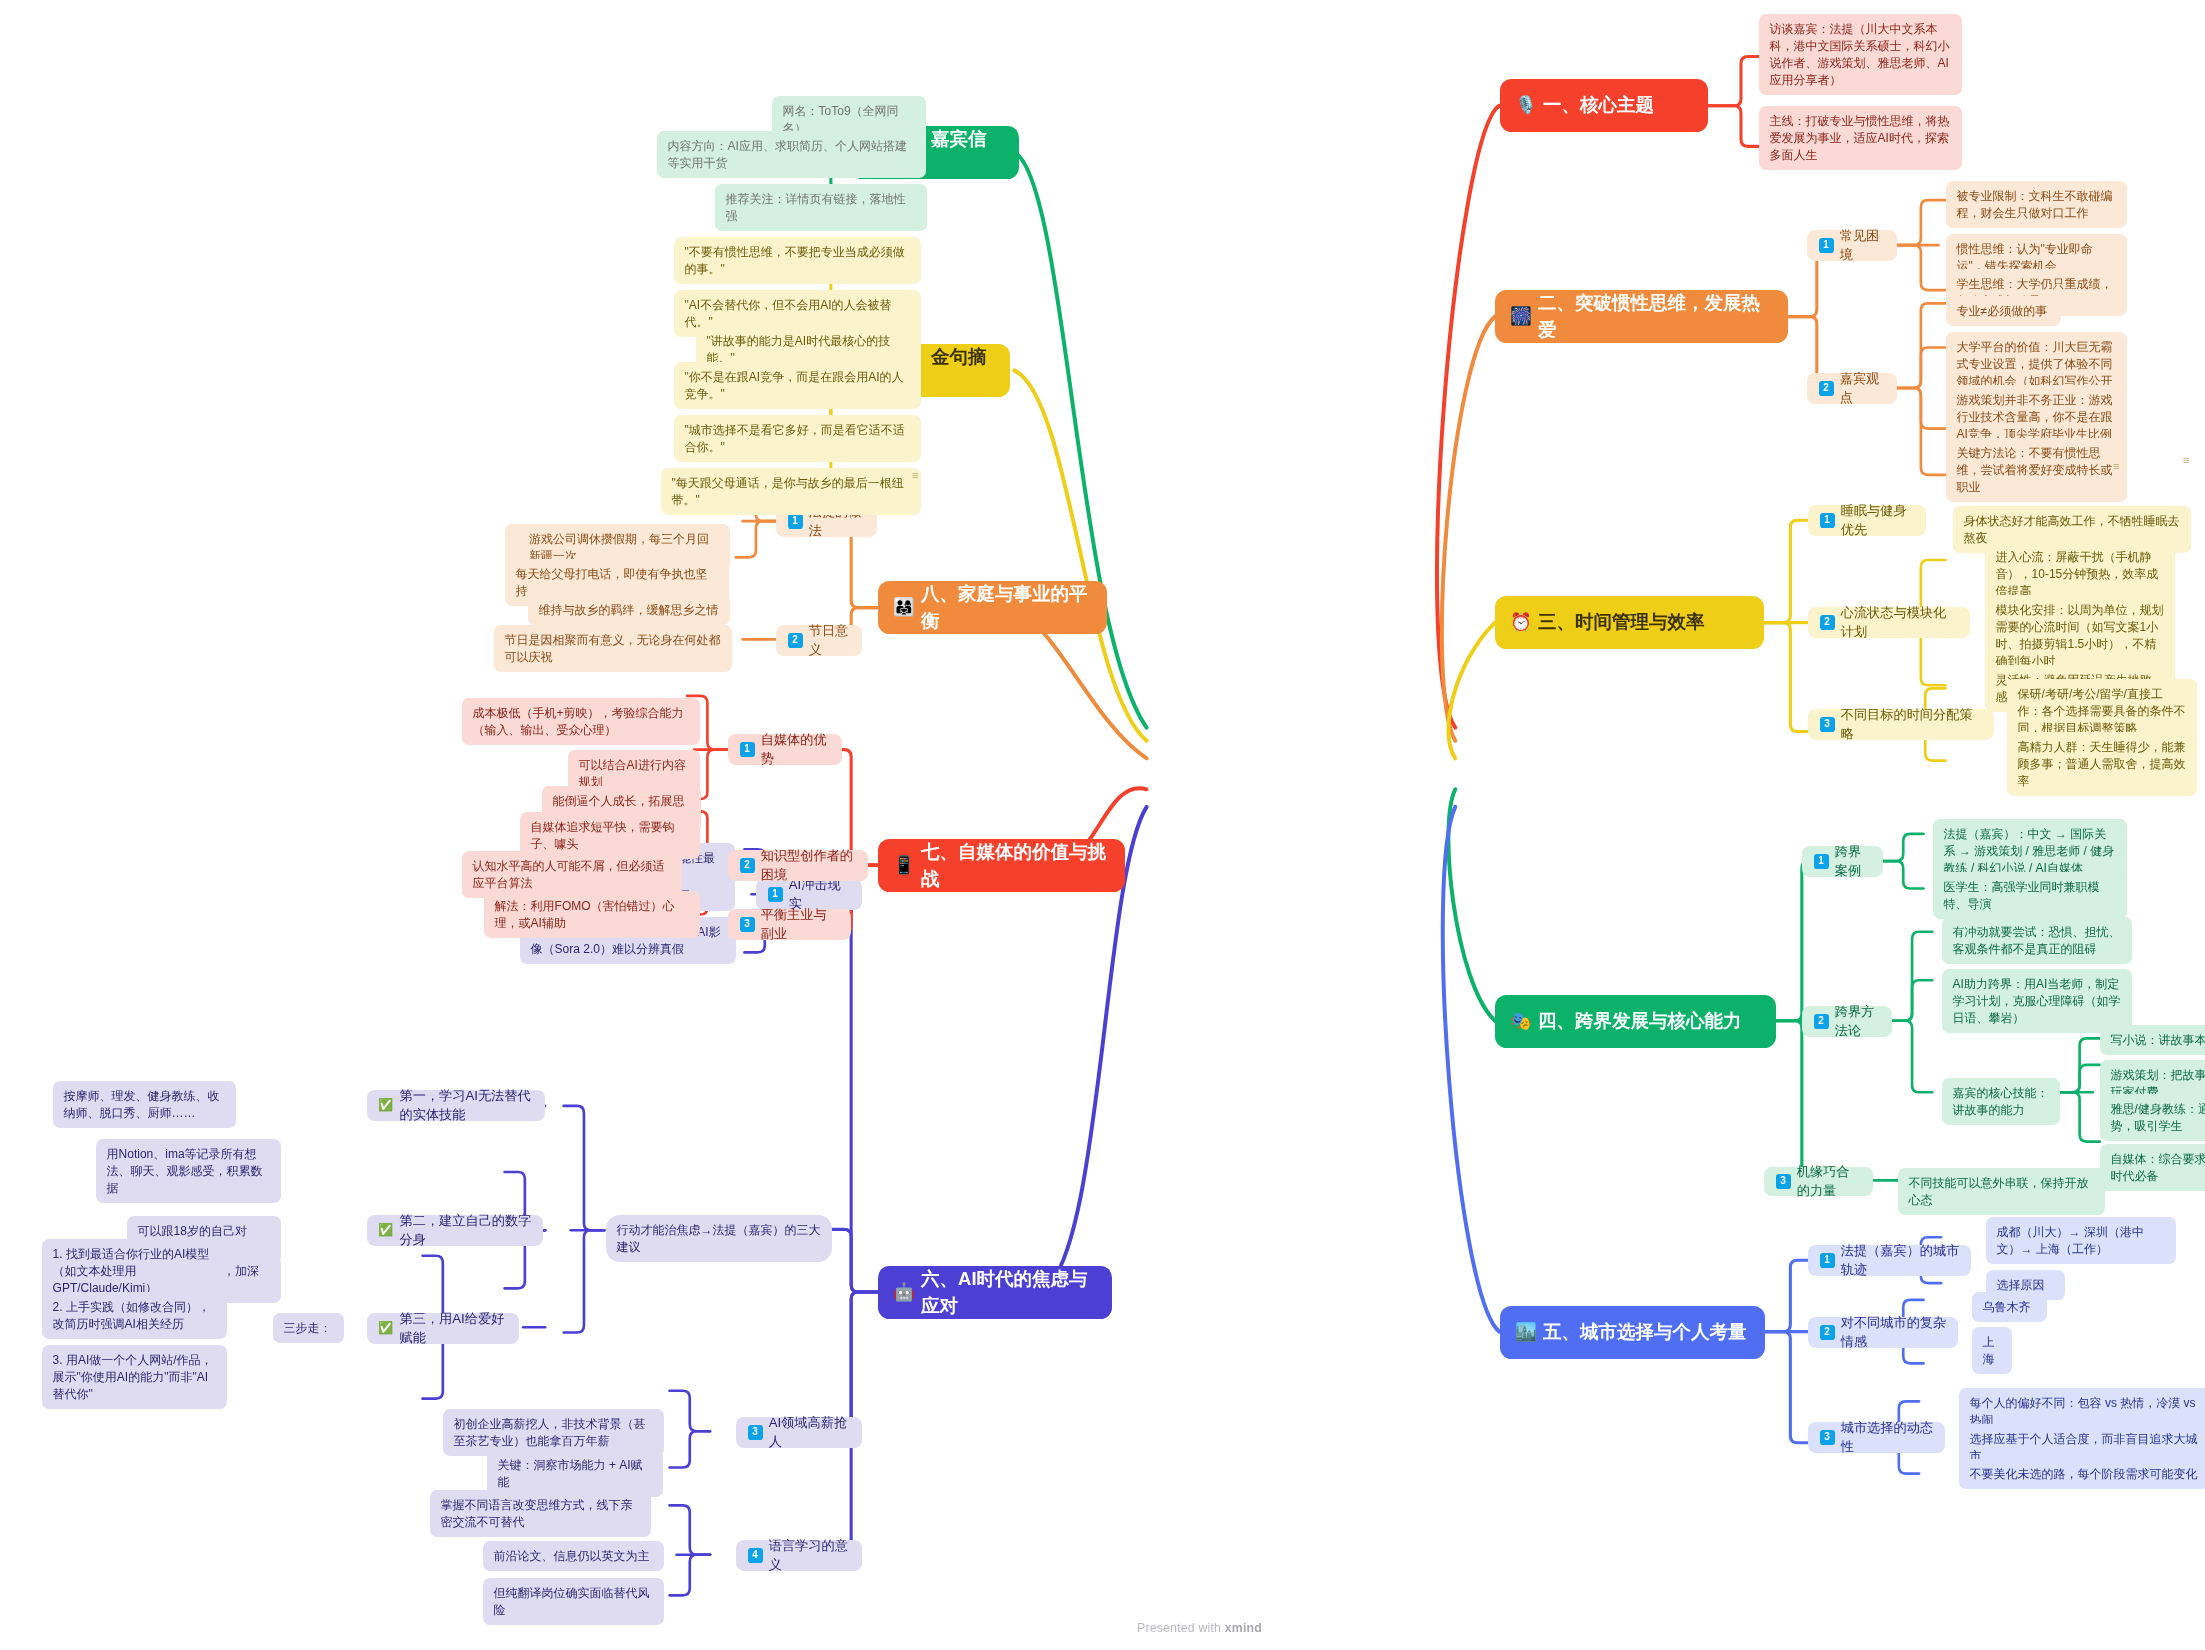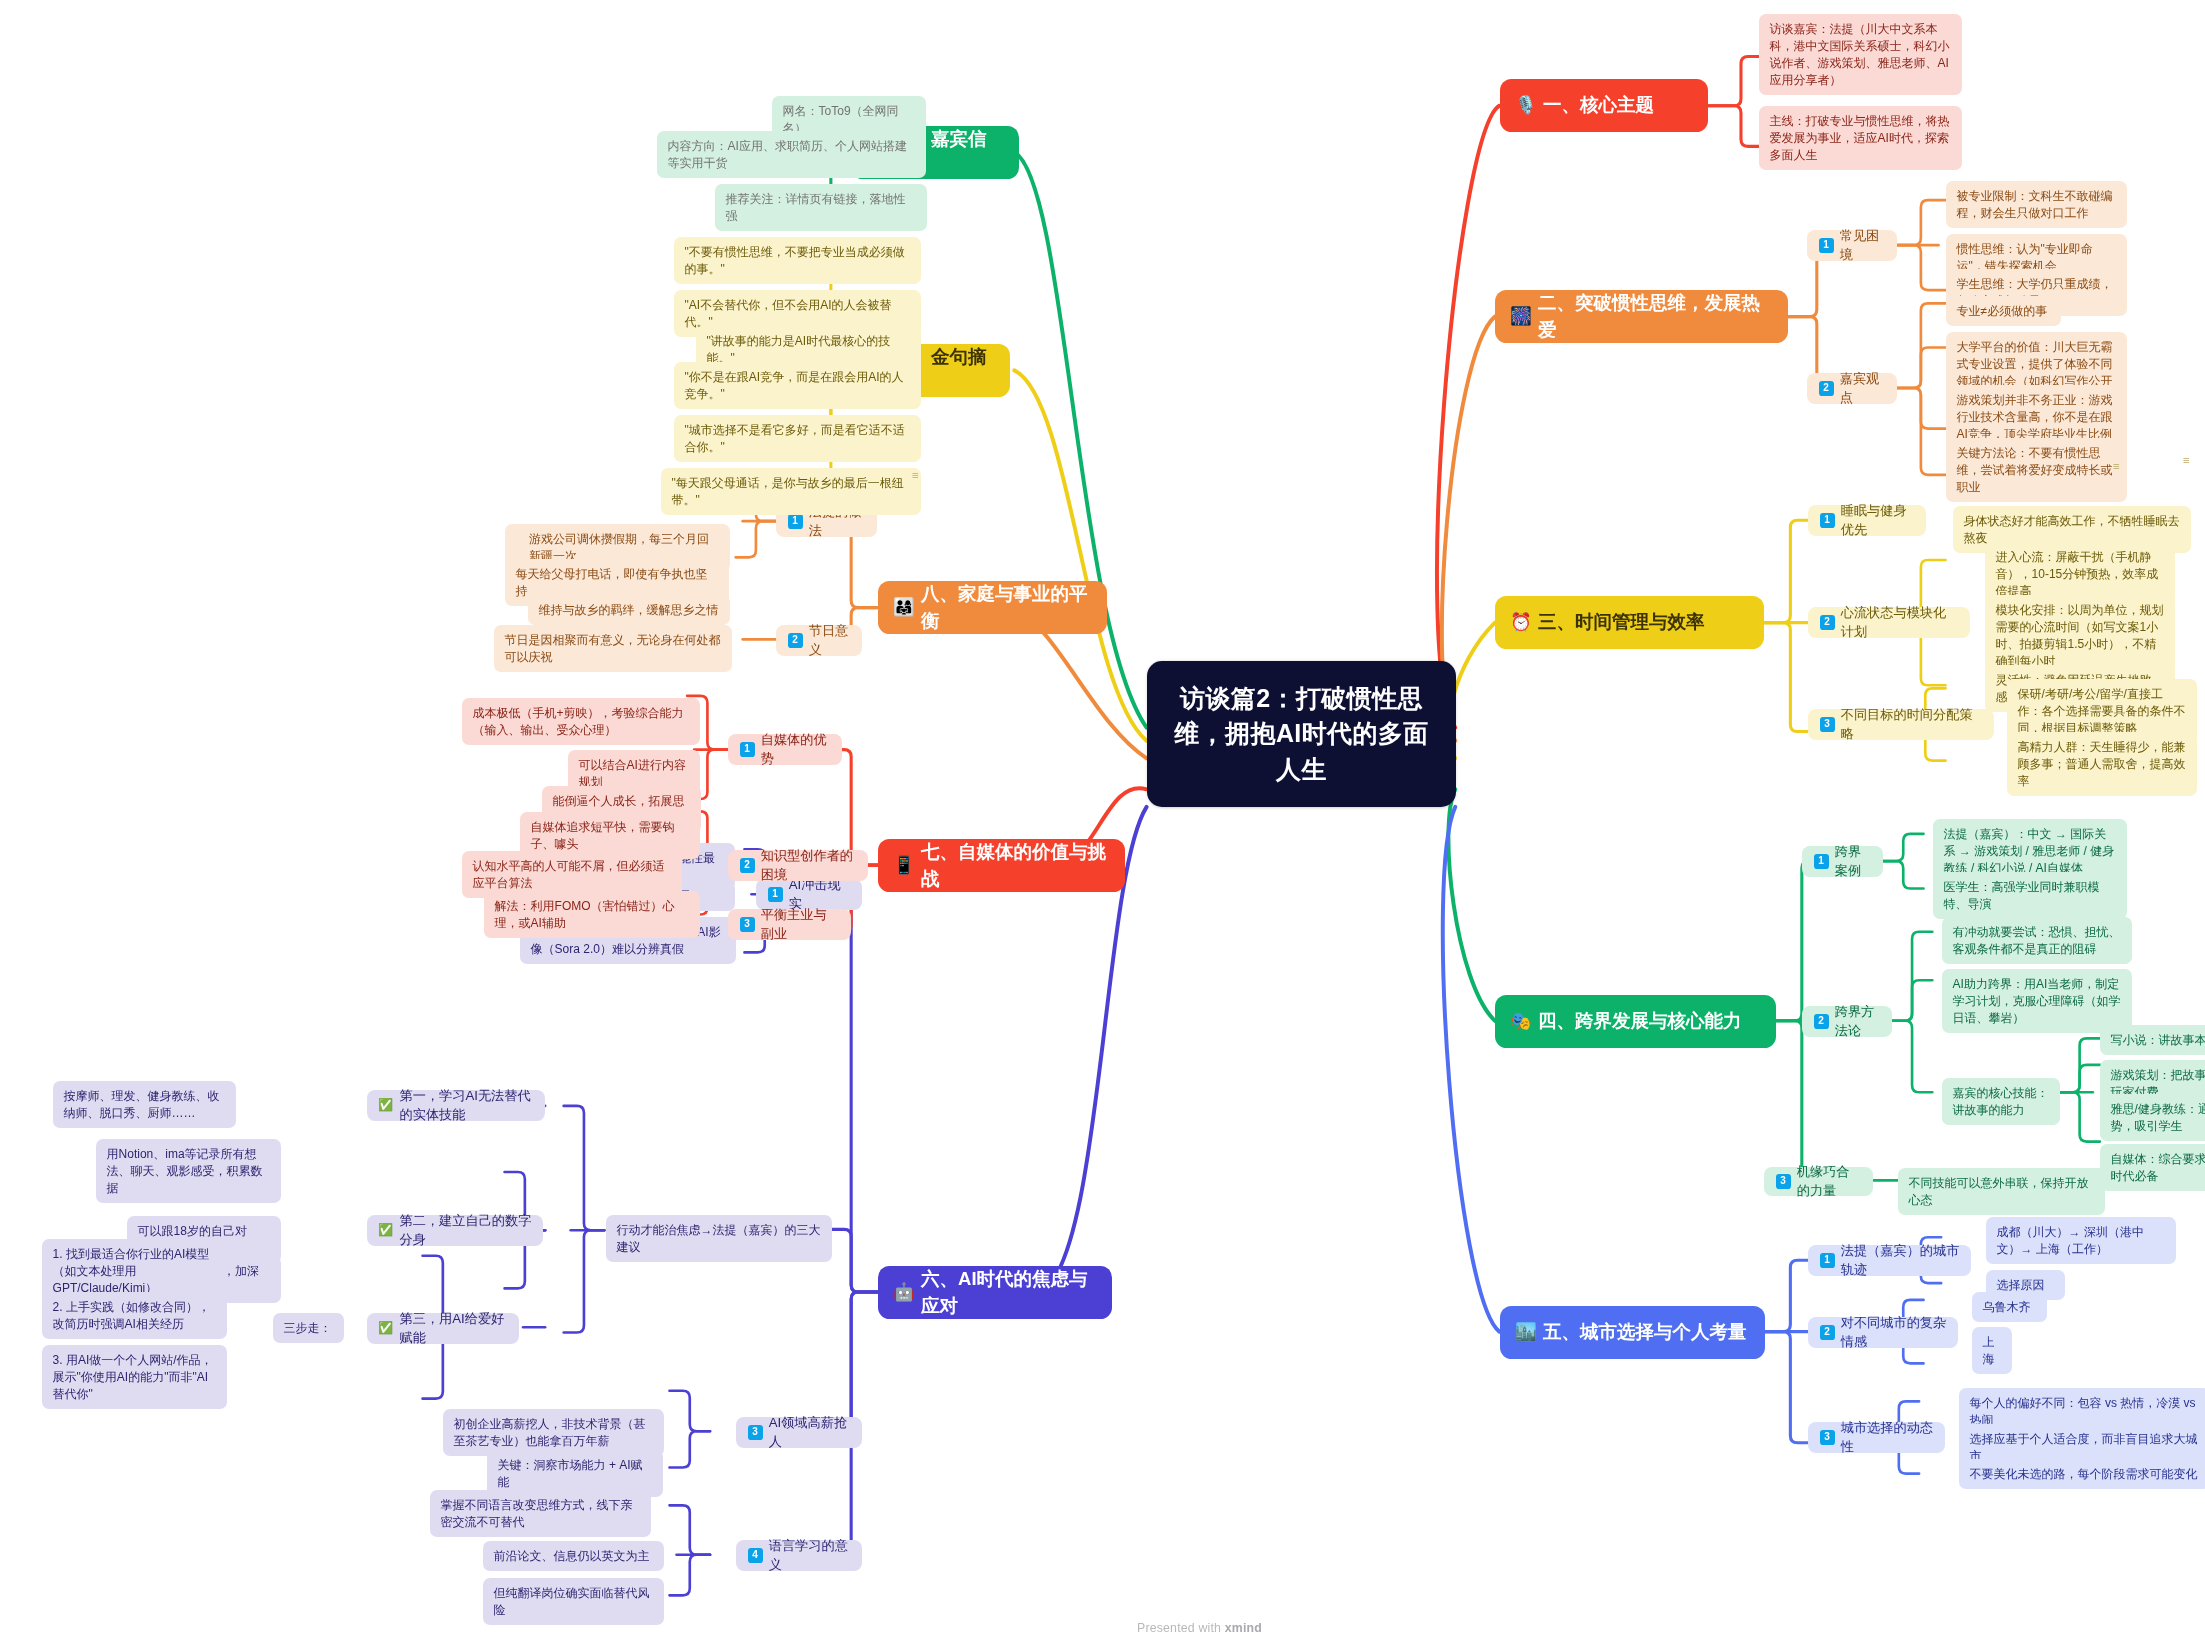--- a/index.html
+++ b/index.html
@@ -213,23 +213,20 @@
       <path d="M1930 840 h-76" stroke="#efce18" stroke-width="7"></path>
       <path d="M1930 840 h-30 q-16 0 -16 16 v100 q0 16 -16 16 h-30" stroke="#efce18" stroke-width="7"></path>
       <path d="M1930 840 h-30 q-16 0 -16 16 v220 q0 16 -16 16 h-30" stroke="#efce18" stroke-width="7"></path>
 
       <path d="M1930 345 h-30 q-16 0 -16 -16 v-65 q0-16 -16-16 h-30" stroke="#0cb26a" stroke-width="7"></path>
       <path d="M1930 345 h-76" stroke="#0cb26a" stroke-width="7"></path>
       <path d="M1930 345 h-30 q-16 0 -16 16 v78 q0 16 -16 16 h-30" stroke="#0cb26a" stroke-width="7"></path>
     </g>
   </svg>
 
-  <div class="node central" style="left:1147px;top:661px;width:309px;min-height:146px;">
-    <span class="txt">访谈篇2：打破惯性思维，拥抱AI时代的多面人生</span>
-  </div>
 
   <div class="c-red">
     <div class="node main" style="left:1500px;top:79px;width:208px;height:53px;">
       <span class="emoji">🎙️</span>
       <span class="txt">一、核心主题</span>
     </div>
     <div class="node lvl3" style="left:1759px;top:14px;width:203px;min-height:81px;">
       <span class="txt">访谈嘉宾：法提（川大中文系本科，港中文国际关系硕士，科幻小说作者、游戏策划、雅思老师、AI应用分享者）</span>
     </div>
     <div class="node lvl3" style="left:1759px;top:106px;width:203px;min-height:55px;">
@@ -425,21 +422,21 @@
     <div class="node lvl3" style="left:537px;top:843px;width:198px;min-height:27px;">
       <span class="txt">不会用AI的人被替代的可能性最高</span>
     </div>
     <div class="node lvl3" style="left:559px;top:881px;width:176px;min-height:27px;">
       <span class="txt">许多传统岗位面临颠覆</span>
     </div>
     <div class="node lvl3" style="left:520px;top:917px;width:216px;min-height:46px;">
       <span class="txt">例：以前编程2小时，AI 30秒；AI影像（Sora 2.0）难以分辨真假</span>
     </div>
 
-    <div class="node lvl3" style="left:606px;top:1215px;width:226px;min-height:29px;">
+    <div class="node lvl3" style="left:606px;top:1215px;width:226px;min-height:29px;border-radius:14px;">
       <span class="txt">行动才能治焦虑→法提（嘉宾）的三大建议</span>
     </div>
 
     <div class="node lvl2" style="left:367px;top:1090px;width:178px;height:31px;">
       <span class="chk">✅</span>
       <span class="txt">第一，学习AI无法替代的实体技能</span>
     </div>
     <div class="node lvl3" style="left:53px;top:1081px;width:183px;min-height:46px;">
       <span class="txt">按摩师、理发、健身教练、收纳师、脱口秀、厨师……</span>
     </div>

